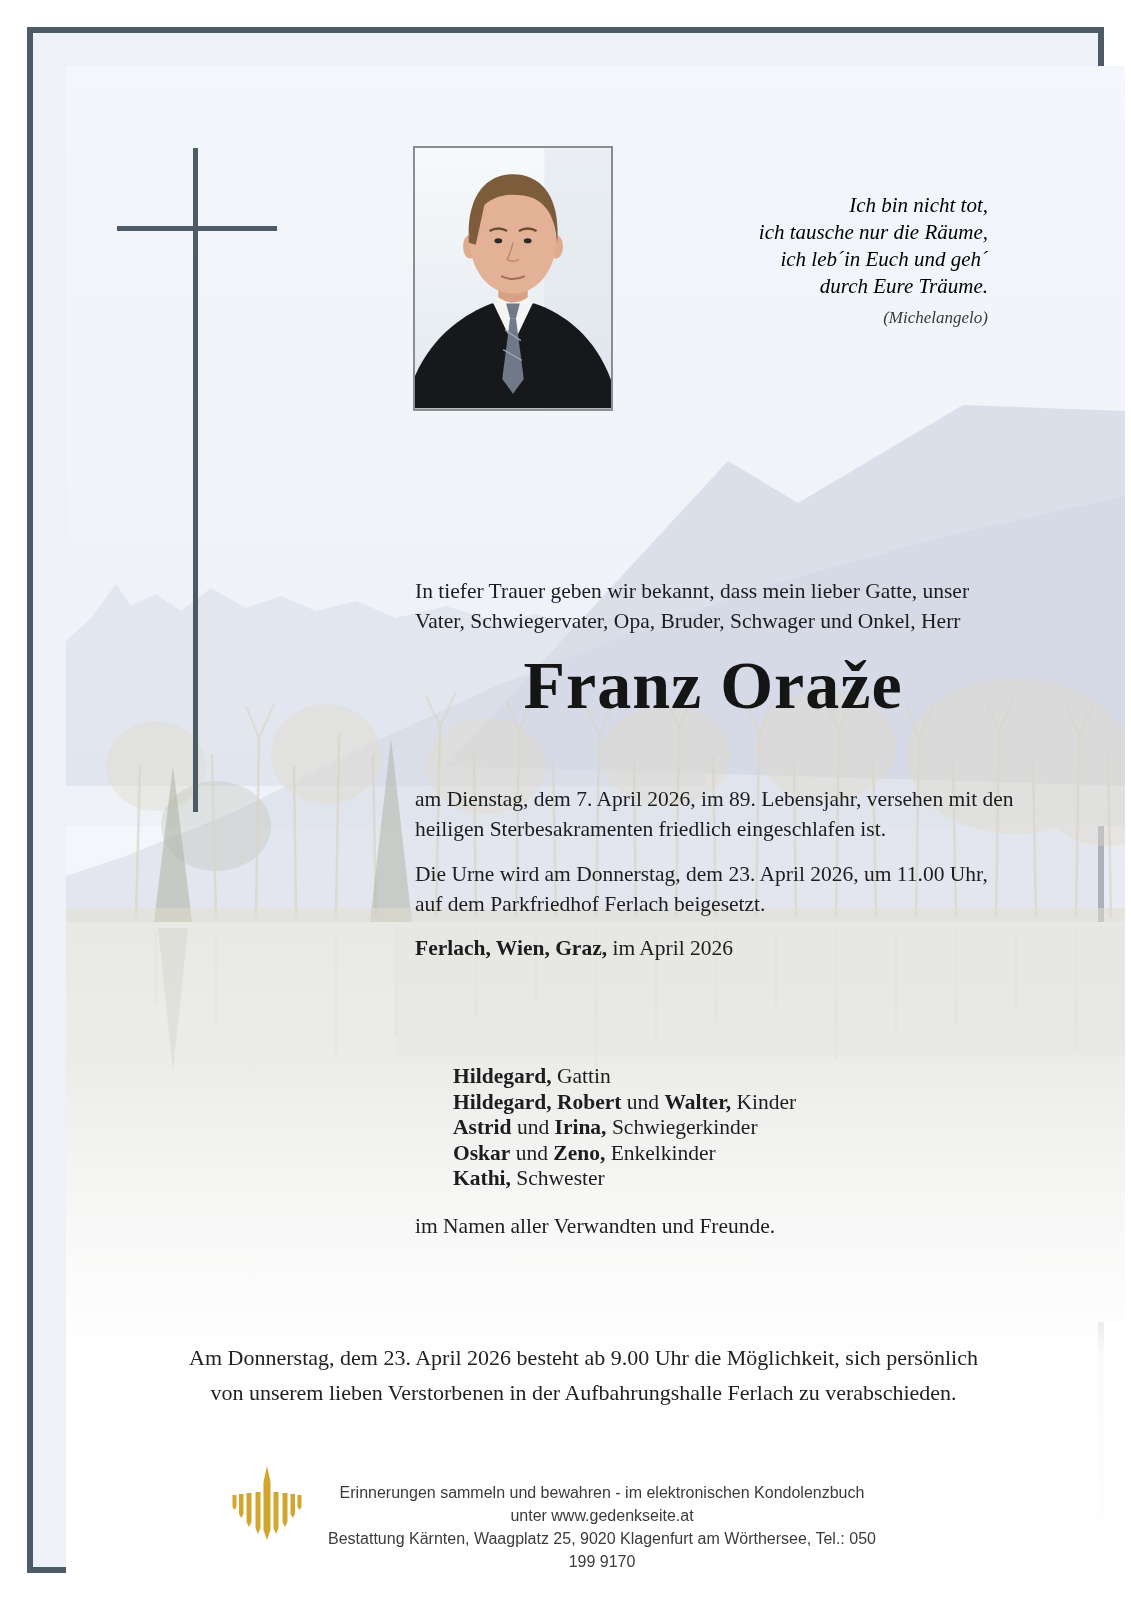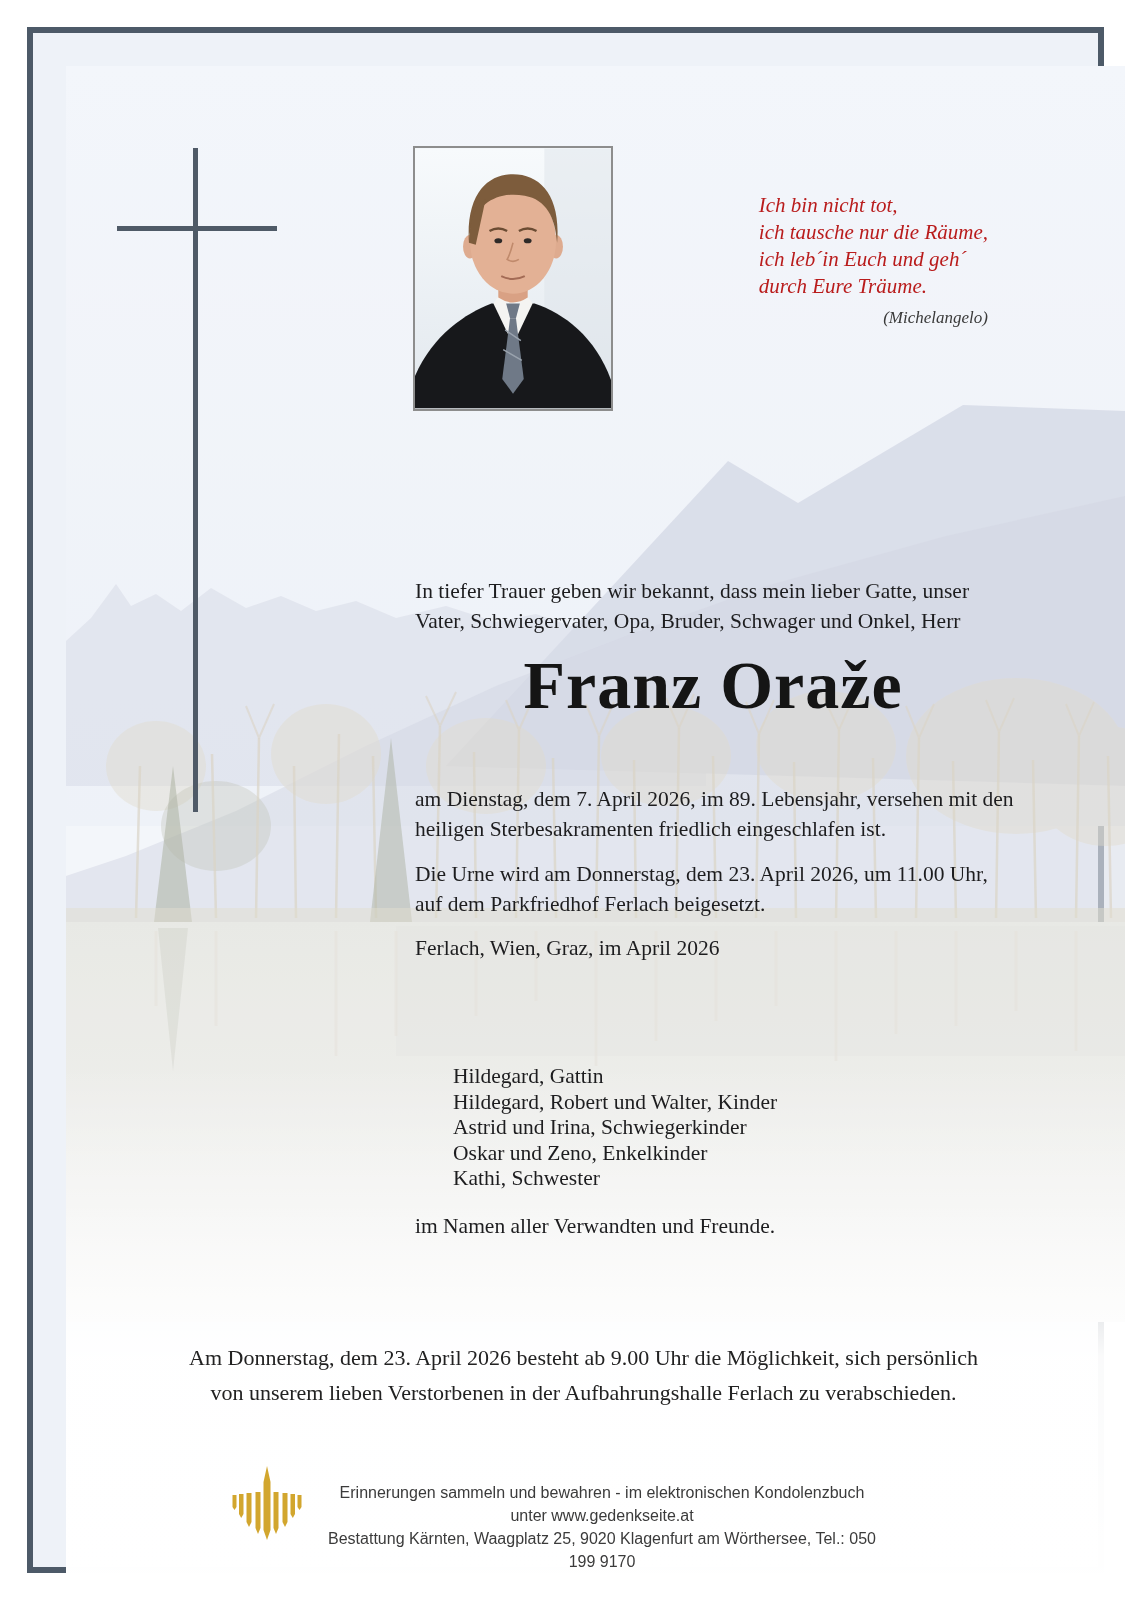--- a/index.html
+++ b/index.html
@@ -21,39 +21,39 @@
 
   
   .photo{
     position:absolute;left:413px;top:146px;width:200px;height:265px;
     border:2px solid #8d8d8d;box-sizing:border-box;background:#f2f6fa;
   }
   .photo svg{display:block;width:100%;height:100%;}
 
   
   .quote{
-    position:absolute;right:143px;top:192px;text-align:left;
-    font-style:italic;font-size:21px;line-height:27px;color:#b91c1c;
+    position:absolute;right:143px;top:192px;text-align:right;
+    font-style:italic;font-size:21px;line-height:27px;color:#000000;
   }
   .quote-attr{
     position:absolute;right:143px;top:308px;text-align:right;
     font-style:italic;font-size:17px;color:#3a3a3a;
   }
 
   
   .col{position:absolute;left:415px;width:600px;}
   .intro{top:576px;font-size:21.5px;line-height:30px;}
   .name{top:646px;width:596px;text-align:center;font-size:68px;font-weight:bold;letter-spacing:1px;color:#151515;}
   .death{top:784px;font-size:21.5px;line-height:30px;}
   .burial{top:859px;font-size:21.5px;line-height:30px;}
   .places{top:936px;font-size:21.5px;}
   .heading{top:1014px;font-size:21.5px;}
   .family{top:1064px;font-size:21.5px;line-height:25.5px;margin-left:38px;}
   .closing{top:1214px;font-size:21.5px;}
-  .b{font-weight:normal;}
+  .b{font-weight:bold;}
 
   
   .farewell{
     position:absolute;left:0;right:0;top:1340px;text-align:center;
     font-size:22px;line-height:35px;color:#222;margin-left:36px;
   }
 
   
   .footer-logo{position:absolute;left:232px;top:1466px;width:70px;height:78px;}
   .footer-logo svg{display:block;width:100%;height:100%;}

